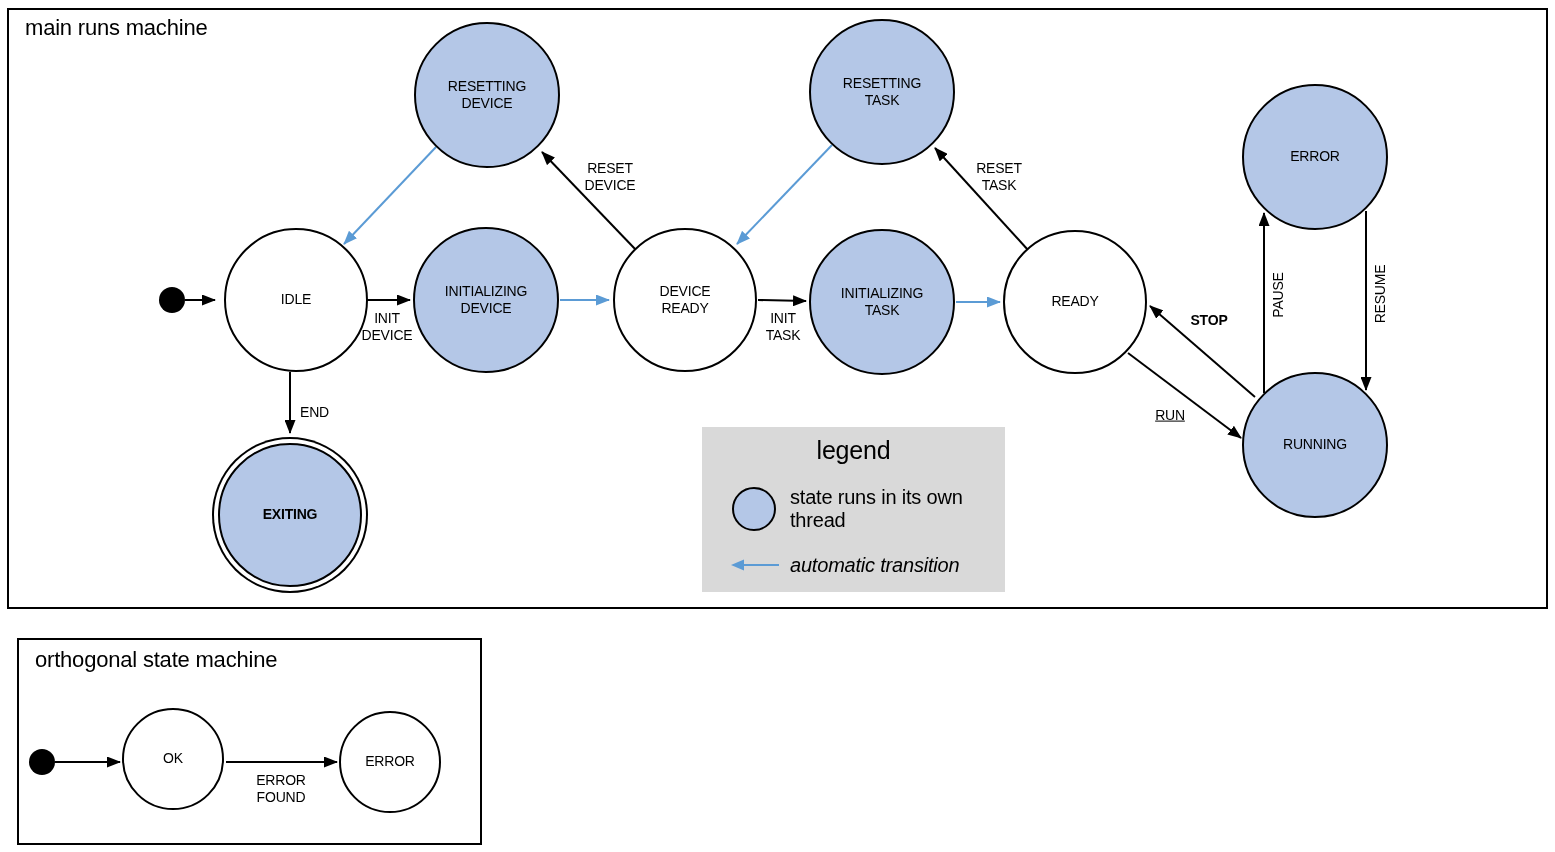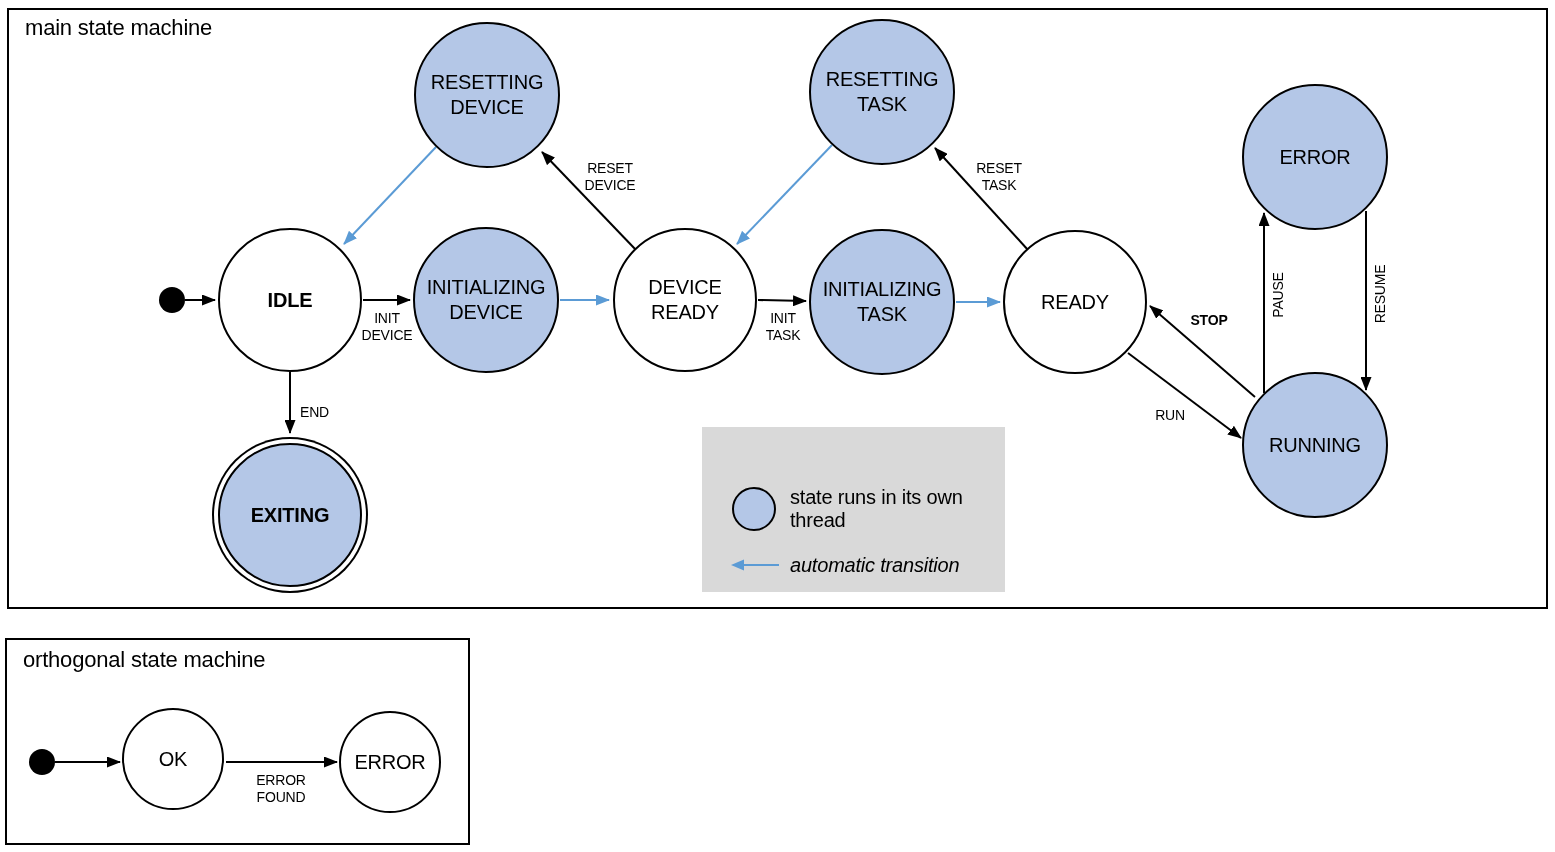--- a/index.html
+++ b/index.html
@@ -8,21 +8,21 @@
     --outline:#000000;
     --auto-color:#5b9bd5;
     --legend-bg:#d9d9d9;
   }
   *{margin:0;padding:0;box-sizing:border-box;}
   html,body{width:1555px;height:852px;background:#fff;overflow:hidden;
     font-family:"Liberation Sans",sans-serif;color:#000;}
   .canvas{position:relative;width:1555px;height:852px;}
   .frame{position:absolute;border:2px solid var(--outline);background:transparent;z-index:0;}
   #main-frame{left:7px;top:8px;width:1541px;height:601px;}
-  #ortho-frame{left:5px;top:638px;width:465px;height:207px;padding-left:24px;}
+  #ortho-frame{left:17px;top:638px;width:465px;height:207px;padding-left:24px;}
   .frame-title{position:absolute;left:16px;top:5px;font-size:22px;letter-spacing:-0.2px;}
   #ortho-frame .frame-title{top:7px;}
 
   .legend{position:absolute;left:702px;top:427px;width:303px;height:165px;
     background:var(--legend-bg);z-index:1;}
   .legend-title{text-align:center;font-size:25px;margin-top:9px;letter-spacing:-0.2px;}
   .legend-circle{position:absolute;left:30px;top:60px;width:44px;height:44px;
     border:2px solid var(--outline);border-radius:50%;background:var(--threaded-fill);}
   .legend-text{position:absolute;left:88px;transform:translateY(-50%);font-size:20px;letter-spacing:-0.2px;}
   #legend-text-1{top:82px;}
@@ -36,42 +36,43 @@
   .edge.auto{stroke:var(--auto-color);}
   .mk-event-head{fill:var(--outline);}
   .mk-auto-head{fill:var(--auto-color);}
   .init-dot{fill:#000;stroke:none;}
 
   .state{position:absolute;border:2px solid var(--outline);border-radius:50%;
     background:var(--plain-fill);display:flex;align-items:center;justify-content:center;
     text-align:center;z-index:3;}
   .state.threaded{background:var(--threaded-fill);}
   .state.final{box-shadow:0 0 0 4px #fff,0 0 0 6px var(--outline);font-weight:bold;}
-  .state-label{font-size:20px;line-height:1.25;letter-spacing:-0.2px;white-space:pre-line;}
+  .state-label{font-size:14px;line-height:1.25;letter-spacing:-0.2px;white-space:pre-line;}
 
   #labels{position:absolute;left:0;top:0;z-index:4;}
   .edge-label{position:absolute;font-size:14px;line-height:1.2;letter-spacing:-0.2px;
     white-space:pre-line;text-align:center;transform:translate(-50%,-50%);}
   .edge-label.rot{transform:translate(-50%,-50%) rotate(-90deg);}
   .edge-label.left{transform:translateY(-50%);text-align:right;}
 </style>
 </head>
 <body>
 
 <div class="canvas">
 
   <div class="frame" id="main-frame">
-    <span class="frame-title">main state machine</span>
+    <span class="frame-title">main runs machine</span>
   </div>
 
   <div class="frame" id="ortho-frame">
     <span class="frame-title">orthogonal state machine</span>
   </div>
 
   <div class="legend">
+    <div class="legend-title">legend</div>
     <div class="legend-circle"></div>
     <div class="legend-text" id="legend-text-1">state runs in its own thread</div>
     <svg class="legend-arrow" width="48" height="12" viewBox="0 0 48 12">
       <line x1="48" y1="6" x2="11" y2="6"></line>
       <path d="M13,0.5 L0,6 L13,11.5 Z"></path>
     </svg>
     <div class="legend-text" id="legend-text-2">automatic transition</div>
   </div>
 
   <svg id="edge-layer" width="1555" height="852" viewBox="0 0 1555 852">
@@ -97,21 +98,21 @@
       <line x1="1128" y1="353" x2="1241" y2="438" class="edge event" marker-end="url(#mk-event)"></line>
       <line x1="1264" y1="393" x2="1264" y2="213" class="edge event" marker-end="url(#mk-event)"></line>
       <line x1="1366" y1="211" x2="1366" y2="390" class="edge event" marker-end="url(#mk-event)"></line>
       <line x1="290" y1="372" x2="290" y2="433" class="edge event" marker-end="url(#mk-event)"></line>
       <circle cx="42" cy="762" r="13" class="init-dot"></circle>
       <line x1="55" y1="762" x2="120" y2="762" class="edge event" marker-end="url(#mk-event)"></line>
       <line x1="226" y1="762" x2="337" y2="762" class="edge event" marker-end="url(#mk-event)"></line>
     </svg>
 
   <div id="nodes">
-      <div class="state" style="left: 218px; top: 228px; width: 144px; height: 144px; font-weight: bold;">
+      <div class="state" style="left: 224px; top: 228px; width: 144px; height: 144px;">
         <span class="state-label">IDLE</span>
       </div>
       <div class="state threaded" style="left: 414px; top: 22px; width: 146px; height: 146px;">
         <span class="state-label">RESETTING
 DEVICE</span>
       </div>
       <div class="state threaded" style="left: 413px; top: 227px; width: 146px; height: 146px;">
         <span class="state-label">INITIALIZING
 DEVICE</span>
       </div>
@@ -149,21 +150,21 @@
   <div id="labels">
       <div class="edge-label" style="left: 387px; top: 327px;">INIT
 DEVICE</div>
       <div class="edge-label" style="left: 610px; top: 177px;">RESET
 DEVICE</div>
       <div class="edge-label" style="left: 783px; top: 327px;">INIT
 TASK</div>
       <div class="edge-label" style="left: 999px; top: 177px;">RESET
 TASK</div>
       <div class="edge-label" style="left: 1209px; top: 320px; font-weight: bold;">STOP</div>
-      <div class="edge-label" style="left: 1170px; top: 415px;">RUN</div>
+      <div class="edge-label" style="left: 1170px; top: 415px; text-decoration: underline;">RUN</div>
       <div class="edge-label rot" style="left: 1278px; top: 295px;">PAUSE</div>
       <div class="edge-label rot" style="left: 1380px; top: 294px;">RESUME</div>
       <div class="edge-label left" style="left: 300px; top: 412px;">END</div>
       <div class="edge-label" style="left: 281px; top: 789px;">ERROR
 FOUND</div>
     </div>
 
 </div>
 
 </body></html>

